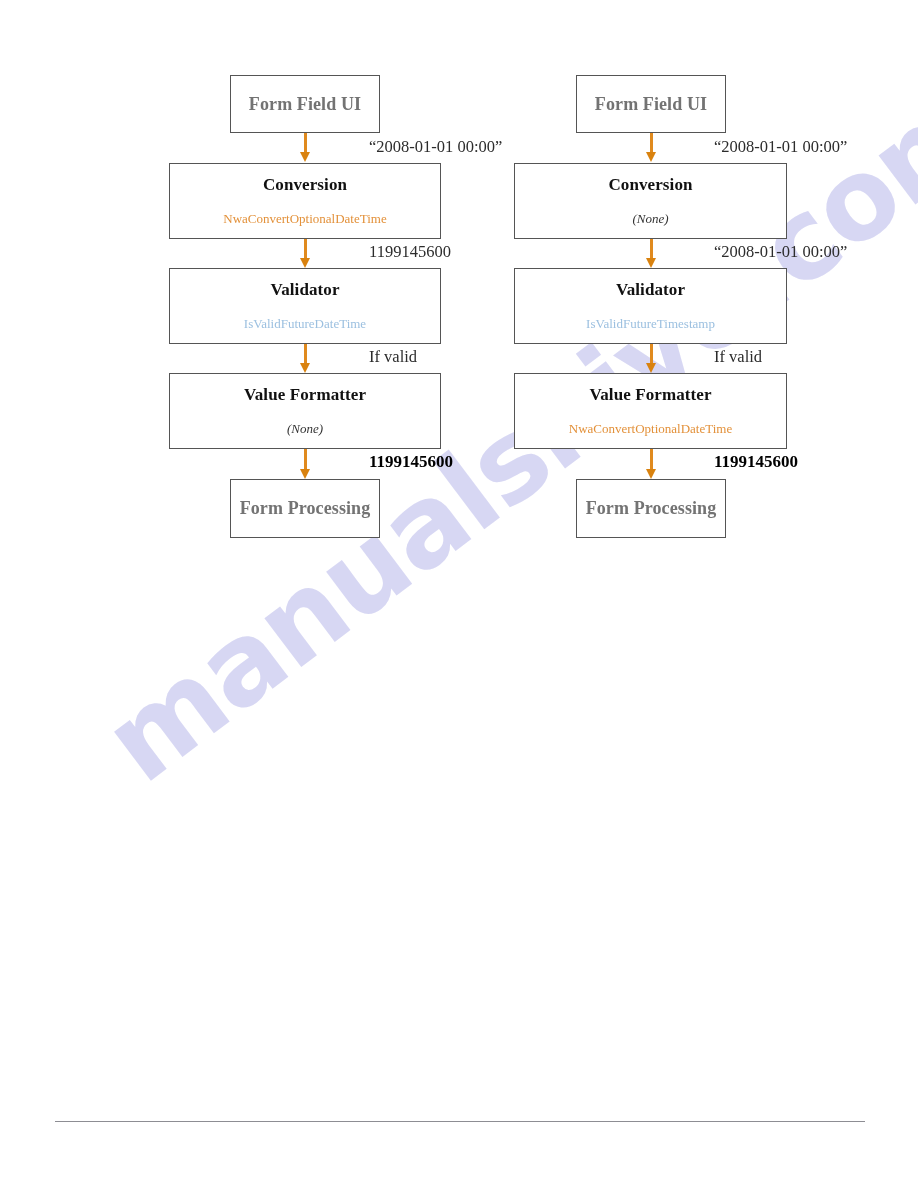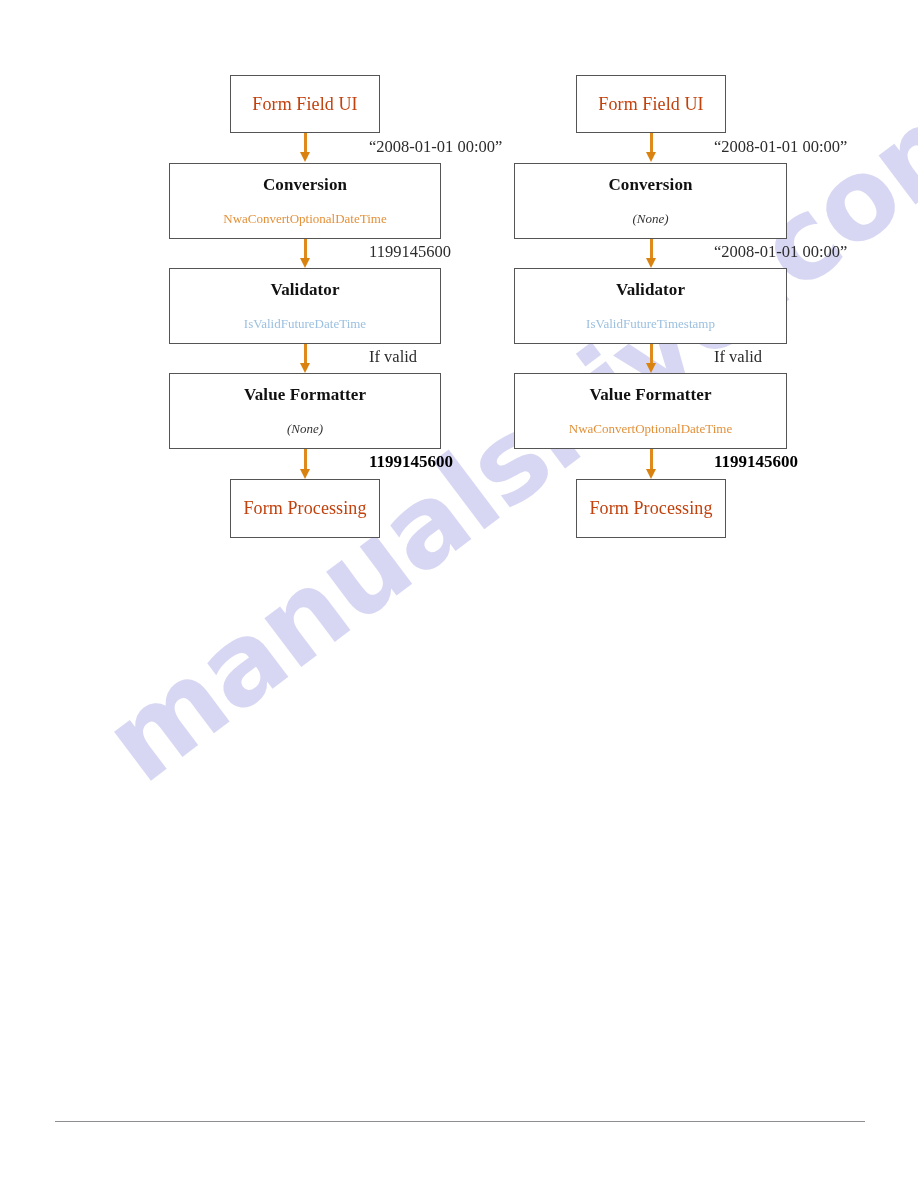--- a/index.html
+++ b/index.html
@@ -65,23 +65,23 @@
 
   .node-title {
     font-size: 17px;
     font-weight: 700;
     line-height: 1.25;
     color: #111111;
     letter-spacing: 0.1px;
     white-space: nowrap;
   }
   .node-title.plain {
-    font-weight: 400;
+    font-weight: 700;
     font-size: 18px;
-    color: #c2410c;
+    color: #737373;
   }
   .node-sub {
     font-size: 13px;
     line-height: 1.3;
     margin-top: 16px;
     white-space: nowrap;
     text-align: center;
   }
   .node-sub.orange { color: #e3913a; }
   .node-sub.blue   { color: #9cc0e0; }

